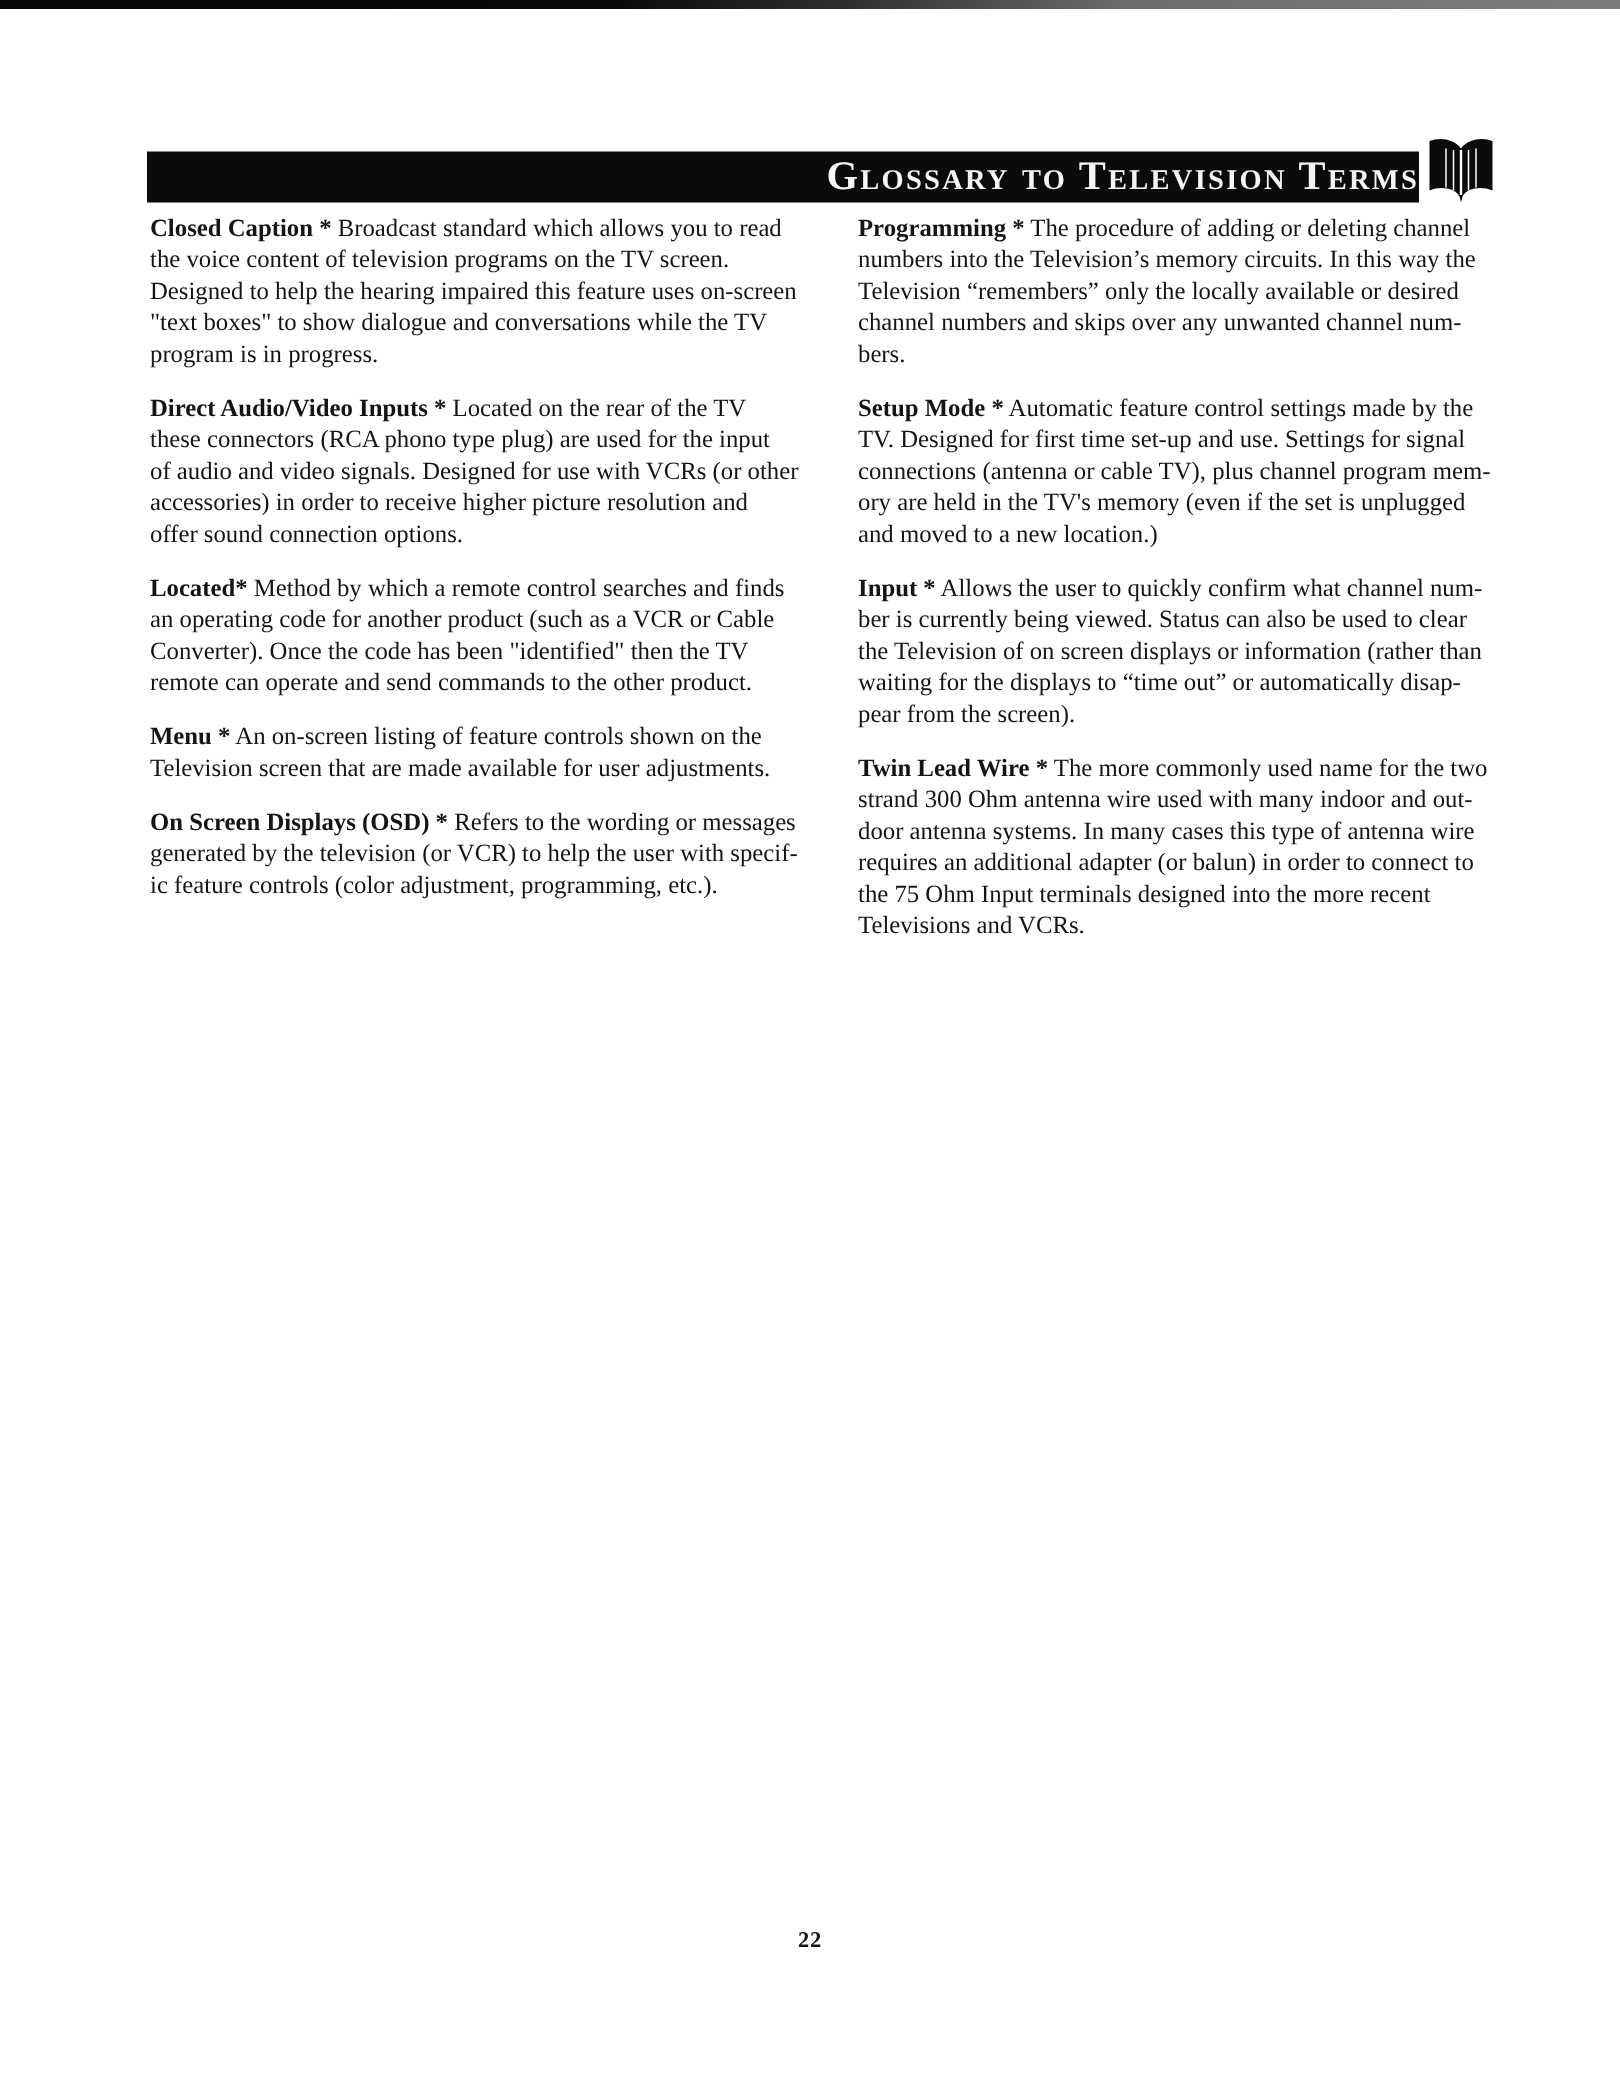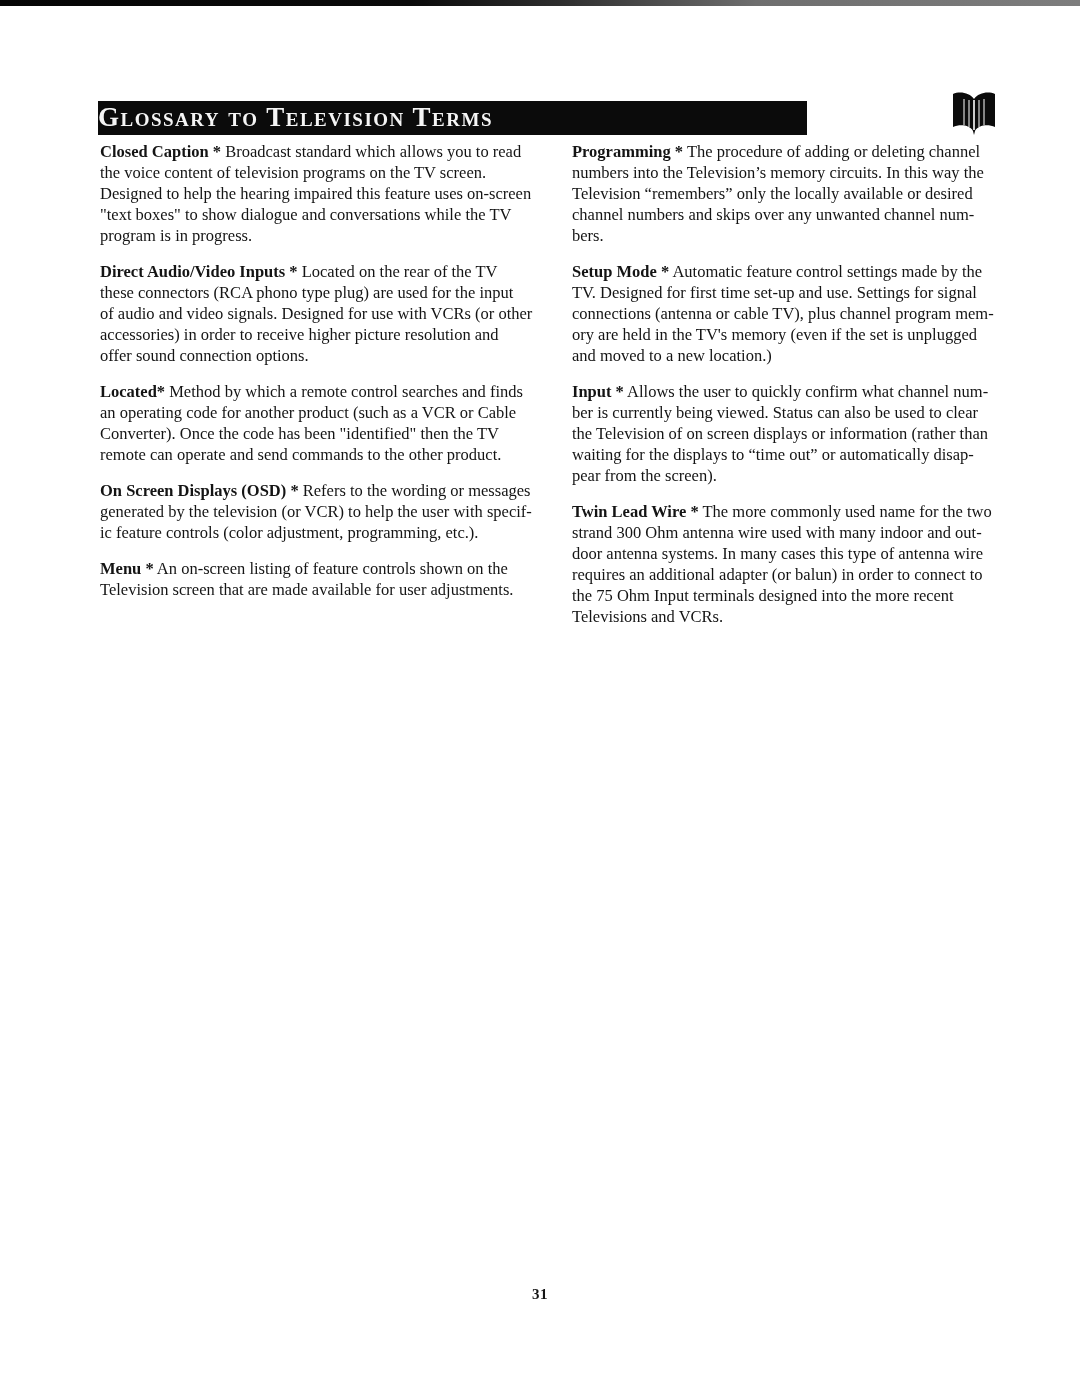--- a/index.html
+++ b/index.html
@@ -14,25 +14,25 @@
   }
   .scan-strip {
     position: absolute;
     left: 0; top: 0;
     width: 1080px; height: 6px;
     background: linear-gradient(to right, #050505 0%, #0a0a0a 38%, #2e2e2e 52%, #6e6e6e 70%, #7d7d7d 100%);
   }
   .header-bar {
     position: absolute;
     left: 98px; top: 101px;
-    width: 709px; height: 34px;
+    width: 848px; height: 34px;
     background: #0b0b0b;
     display: flex;
     align-items: center;
-    justify-content: flex-start;
+    justify-content: flex-end;
   }
   .header-title {
     color: #f5f5f5;
     font-variant: small-caps;
     font-weight: bold;
     font-size: 27px;
     letter-spacing: 1.5px;
     line-height: 1;
     padding-bottom: 2px;
   }
@@ -98,29 +98,29 @@
 offer sound connection options.</span>
   </p>
   <p class="entry">
     <b class="term">Located*</b>
     <span class="body">Method by which a remote control searches and finds
 an operating code for another product (such as a VCR or Cable
 Converter). Once the code has been "identified" then the TV
 remote can operate and send commands to the other product.</span>
   </p>
   <p class="entry">
+    <b class="term">Menu *</b>
+    <span class="body">An on-screen listing of feature controls shown on the
+Television screen that are made available for user adjustments.</span>
+  </p>
+  <p class="entry">
     <b class="term">On Screen Displays (OSD) *</b>
     <span class="body">Refers to the wording or messages
 generated by the television (or VCR) to help the user with specif-
 ic feature controls (color adjustment, programming, etc.).</span>
-  </p>
-  <p class="entry">
-    <b class="term">Menu *</b>
-    <span class="body">An on-screen listing of feature controls shown on the
-Television screen that are made available for user adjustments.</span>
   </p>
 </div>
 
 <div class="column right">
   <p class="entry">
     <b class="term">Programming *</b>
     <span class="body">The procedure of adding or deleting channel
 numbers into the Television’s memory circuits. In this way the
 Television “remembers” only the locally available or desired
 channel numbers and skips over any unwanted channel num-
@@ -146,13 +146,13 @@
     <b class="term">Twin Lead Wire *</b>
     <span class="body">The more commonly used name for the two
 strand 300 Ohm antenna wire used with many indoor and out-
 door antenna systems. In many cases this type of antenna wire
 requires an additional adapter (or balun) in order to connect to
 the 75 Ohm Input terminals designed into the more recent
 Televisions and VCRs.</span>
   </p>
 </div>
 
-<div class="page-number">31</div>
+<div class="page-number">22</div>
 
 </body></html>

